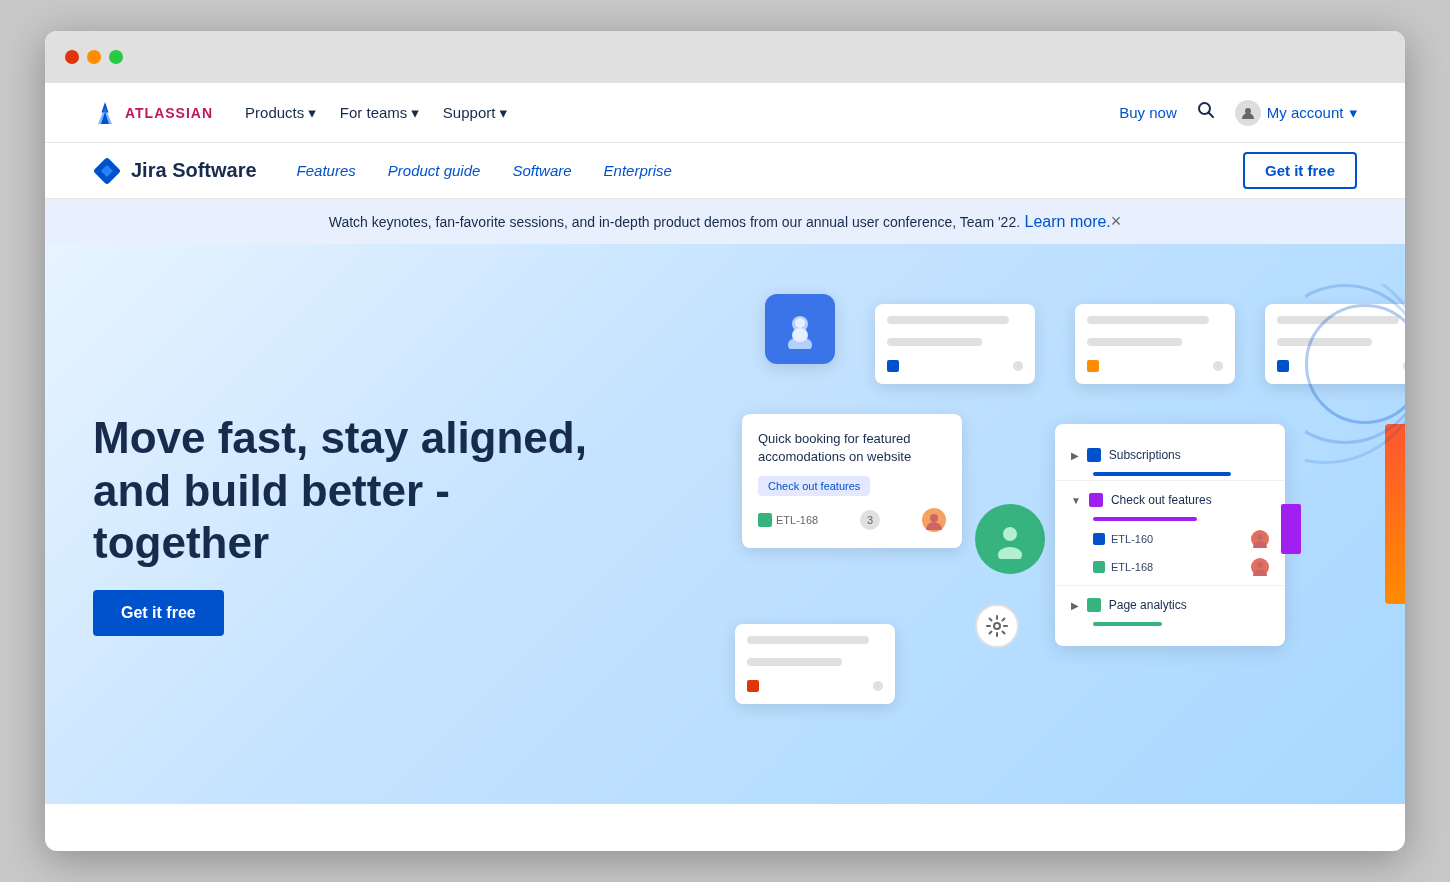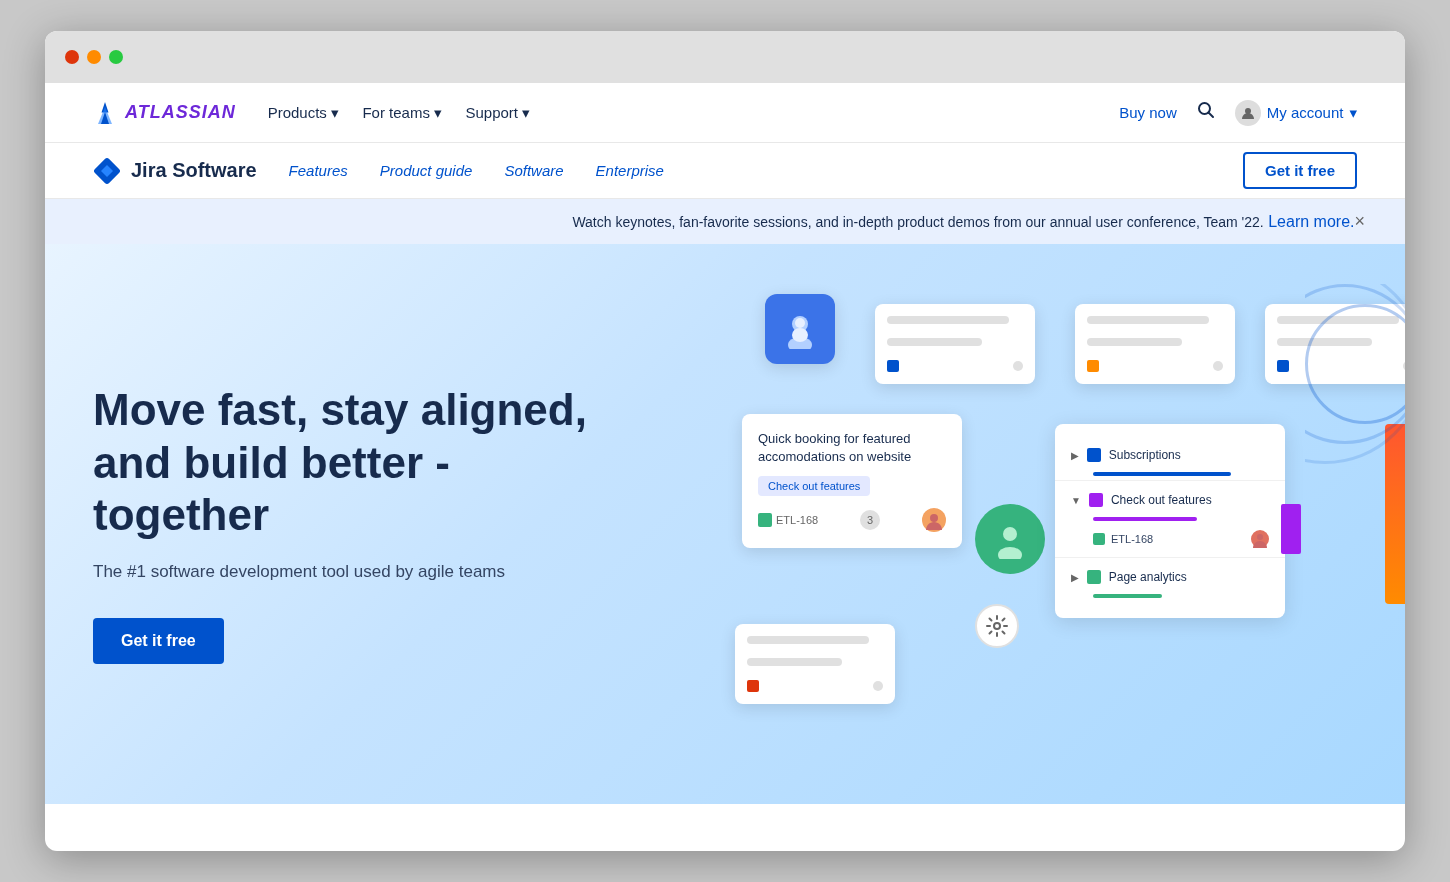--- a/index.html
+++ b/index.html
@@ -43,25 +43,24 @@
       align-items: center;
       gap: 32px;
     }
     .atlassian-logo {
       display: flex;
       align-items: center;
       gap: 8px;
       text-decoration: none;
     }
     .atlassian-logo-text {
-      font-size: 18px;
+      font-size: 14px;
       font-weight: 700;
-      color: #6d28d9;
+      color: #be185d;
       letter-spacing: 1px;
-      font-style: italic;
     }
     .top-nav-links {
       display: flex;
       align-items: center;
       gap: 24px;
       flex: 1;
     }
     .top-nav-link {
       font-size: 15px;
       color: #172b4d;
@@ -118,21 +117,21 @@
       border-bottom: 1px solid #e8e8e8;
       padding: 0 48px;
       height: 56px;
       display: flex;
       align-items: center;
       justify-content: space-between;
     }
     .sub-nav-left {
       display: flex;
       align-items: center;
-      gap: 32px;
+      gap: 40px;
     }
     .jira-logo {
       display: flex;
       align-items: center;
       gap: 10px;
     }
     .jira-name {
       font-size: 20px;
       font-weight: 600;
       color: #172b4d;
@@ -159,21 +158,21 @@
       border-radius: 4px;
       cursor: pointer;
     }
 
     
     .banner {
       background: #e8f0fe;
       padding: 12px 40px;
       display: flex;
       align-items: center;
-      justify-content: flex-end;
+      justify-content: center;
     }
     .banner-text {
       font-size: 14px;
       color: #172b4d;
     }
     .banner-link {
       color: #0052cc;
       text-decoration: none;
       font-weight: 500;
     }
@@ -523,21 +522,20 @@
     <div>
       <span class="banner-text">Watch keynotes, fan-favorite sessions, and in-depth product demos from our annual user conference, Team '22.</span>
       <a class="banner-link">Learn more.</a>
     </div>
     <button class="banner-close">×</button>
   </div>
 
   <div class="hero">
     <div class="hero-content">
       <h1 class="hero-title">Move fast, stay aligned, and build better - together</h1>
-      <p class="hero-subtitle">The #1 software development tool used by agile teams</p>
       <button class="hero-cta">Get it free</button>
     </div>
 
     <div class="hero-visual">
 
       <div class="card avatar-card" style="top:10px;left:80px;">
         <svg width="40" height="40" viewBox="0 0 40 40">
           <circle cx="20" cy="15" r="8" fill="#b3d0ff"></circle>
           <ellipse cx="20" cy="36" rx="12" ry="8" fill="#b3d0ff"></ellipse>
           <circle cx="20" cy="14" r="5" fill="#e8f0ff"></circle>
@@ -624,20 +622,30 @@
         <div class="sidebar-divider"></div>
 
         <div class="sidebar-item-row">
           <span class="sidebar-collapse-icon">▼</span>
           <div class="sidebar-item-icon" style="background:#a020f0;"></div>
           <span class="sidebar-item-label">Check out features</span>
         </div>
         <div class="sidebar-progress-bar" style="background:#a020f0;width:45%;"></div>
 
         <div class="sub-item-row">
+          <div class="sub-item-icon" style="background:#0052cc;"></div>
+          <span>ETL-160</span>
+          <div class="sub-item-avatar" style="background:#e07060;">
+            <svg width="18" height="18" viewBox="0 0 18 18">
+              <circle cx="9" cy="7" r="3" fill="#c66"></circle>
+              <path d="M2 18c0-3.9 3.1-7 7-7s7 3.1 7 7" fill="#c66"></path>
+            </svg>
+          </div>
+        </div>
+        <div class="sub-item-row">
           <div class="sub-item-icon" style="background:#36b37e;"></div>
           <span>ETL-168</span>
           <div class="sub-item-avatar" style="background:#e07060;">
             <svg width="18" height="18" viewBox="0 0 18 18">
               <circle cx="9" cy="7" r="3" fill="#c66"></circle>
               <path d="M2 18c0-3.9 3.1-7 7-7s7 3.1 7 7" fill="#c66"></path>
             </svg>
           </div>
         </div>
 

